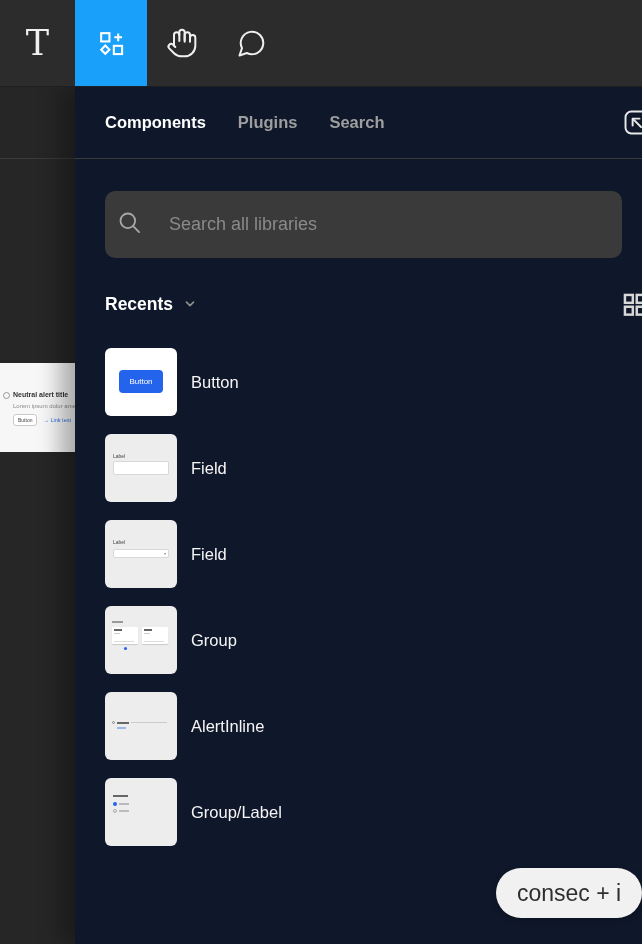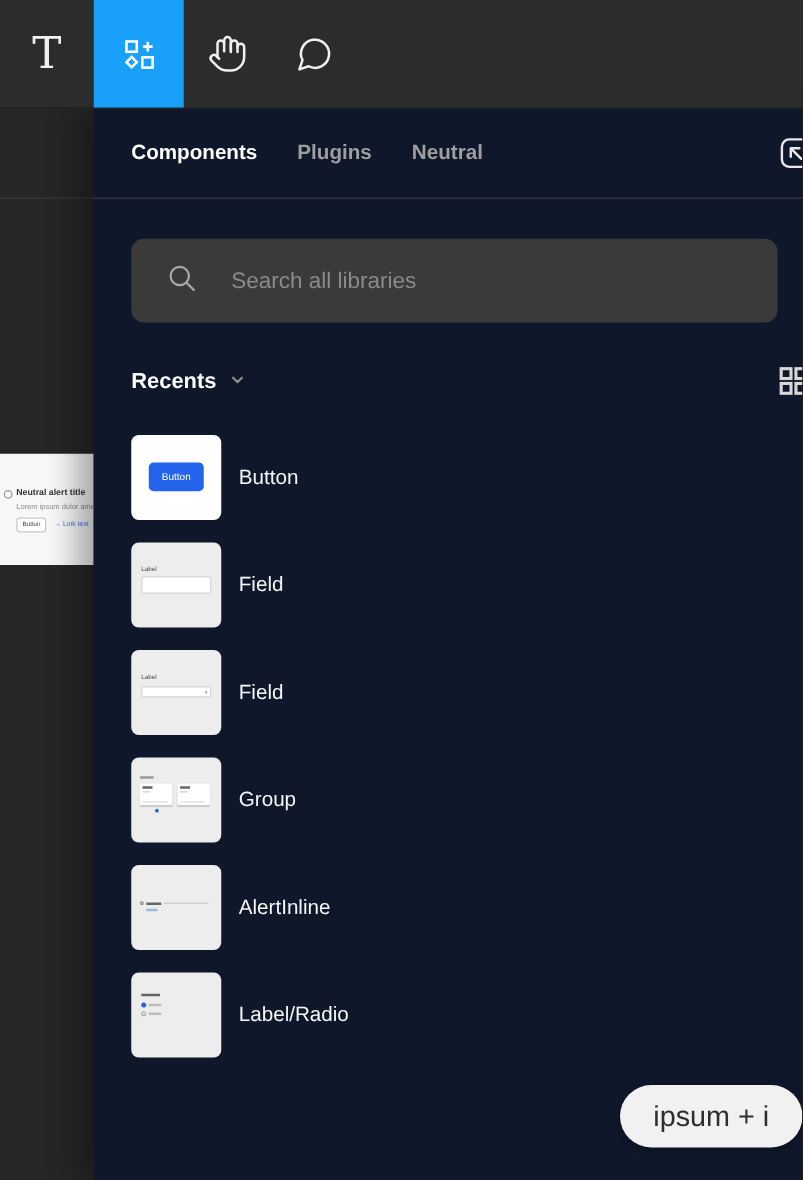--- a/index.html
+++ b/index.html
@@ -34,21 +34,21 @@
            box-shadow:-14px 0 22px rgba(0,0,0,.32); z-index:20; }
 
   .tabs-row { position:absolute; top:0; left:0; right:0; height:72px; border-bottom:1px solid #3b3b3b;
               display:flex; align-items:center; padding:0 12px 0 30px; }
   .tabs { display:flex; gap:32px; align-items:center; }
   .tab { font-size:16.5px; color:#9e9e9e; cursor:pointer; white-space:nowrap;font-weight:bold; }
   .tab.active { color:#ffffff; font-weight:700; }
   .panel-corner-btn { margin-left:auto; width:36px; height:36px; display:flex; align-items:center; justify-content:center; cursor:pointer; }
 
   .searchbar { position:absolute; top:104px; left:30px; width:517px; height:67px; background:#3a3a3a;
-               border-radius:10px; display:flex; align-items:center; padding-left:27px; }
+               border-radius:10px; display:flex; align-items:center; padding-left:11px; }
   .search-input { flex:1; margin-left:26px; background:transparent; border:none; outline:none;
                   font-size:18px; color:#e6e6e6; font-family:"Liberation Sans","DejaVu Sans",sans-serif; }
   .search-input::placeholder { color:#8a8a8a; }
 
   .recents-row { position:absolute; top:201px; left:30px; right:18px; height:32px;
                  display:flex; align-items:center; }
   .recents-title { font-size:17.5px; font-weight:700; color:#ffffff; }
   .recents-chevron { margin-left:10px; display:flex; align-items:center; cursor:pointer; }
   .grid-btn { margin-left:auto; display:flex; align-items:center; cursor:pointer; }
 
@@ -149,21 +149,21 @@
       </div>
     </div>
   </div>
 
   <div class="panel">
 
     <div class="tabs-row">
       <div class="tabs">
         <span class="tab active">Components</span>
         <span class="tab">Plugins</span>
-        <span class="tab">Neutral</span>
+        <span class="tab">Search</span>
       </div>
       <span class="panel-corner-btn">
         <svg width="31" height="31" viewBox="0 0 24 24" fill="none" stroke="#e8e8e8" stroke-width="1.5" stroke-linecap="round" stroke-linejoin="round">
           <rect x="3.5" y="3.5" width="17" height="17" rx="4.5"></rect>
           <path d="M15.5 15.5 9.2 9.2"></path>
           <path d="M9 14.3V9h5.3"></path>
         </svg>
       </span>
     </div>
 
@@ -257,21 +257,21 @@
           <div class="r-label"></div>
           <div class="r-row r1">
               <span class="r-on"></span>
               <span class="r-bar"></span>
             </div>
           <div class="r-row r2">
               <span class="r-off"></span>
               <span class="r-bar"></span>
             </div>
         </div>
-        <span class="row-label">Label/Radio</span>
-      </div>
-
-    </div>
-
-    <div class="shortcut-pill">ipsum + i</div>
+        <span class="row-label">Group/Label</span>
+      </div>
+
+    </div>
+
+    <div class="shortcut-pill">consec + i</div>
 
   </div>
 </div>
 
 </body></html>

